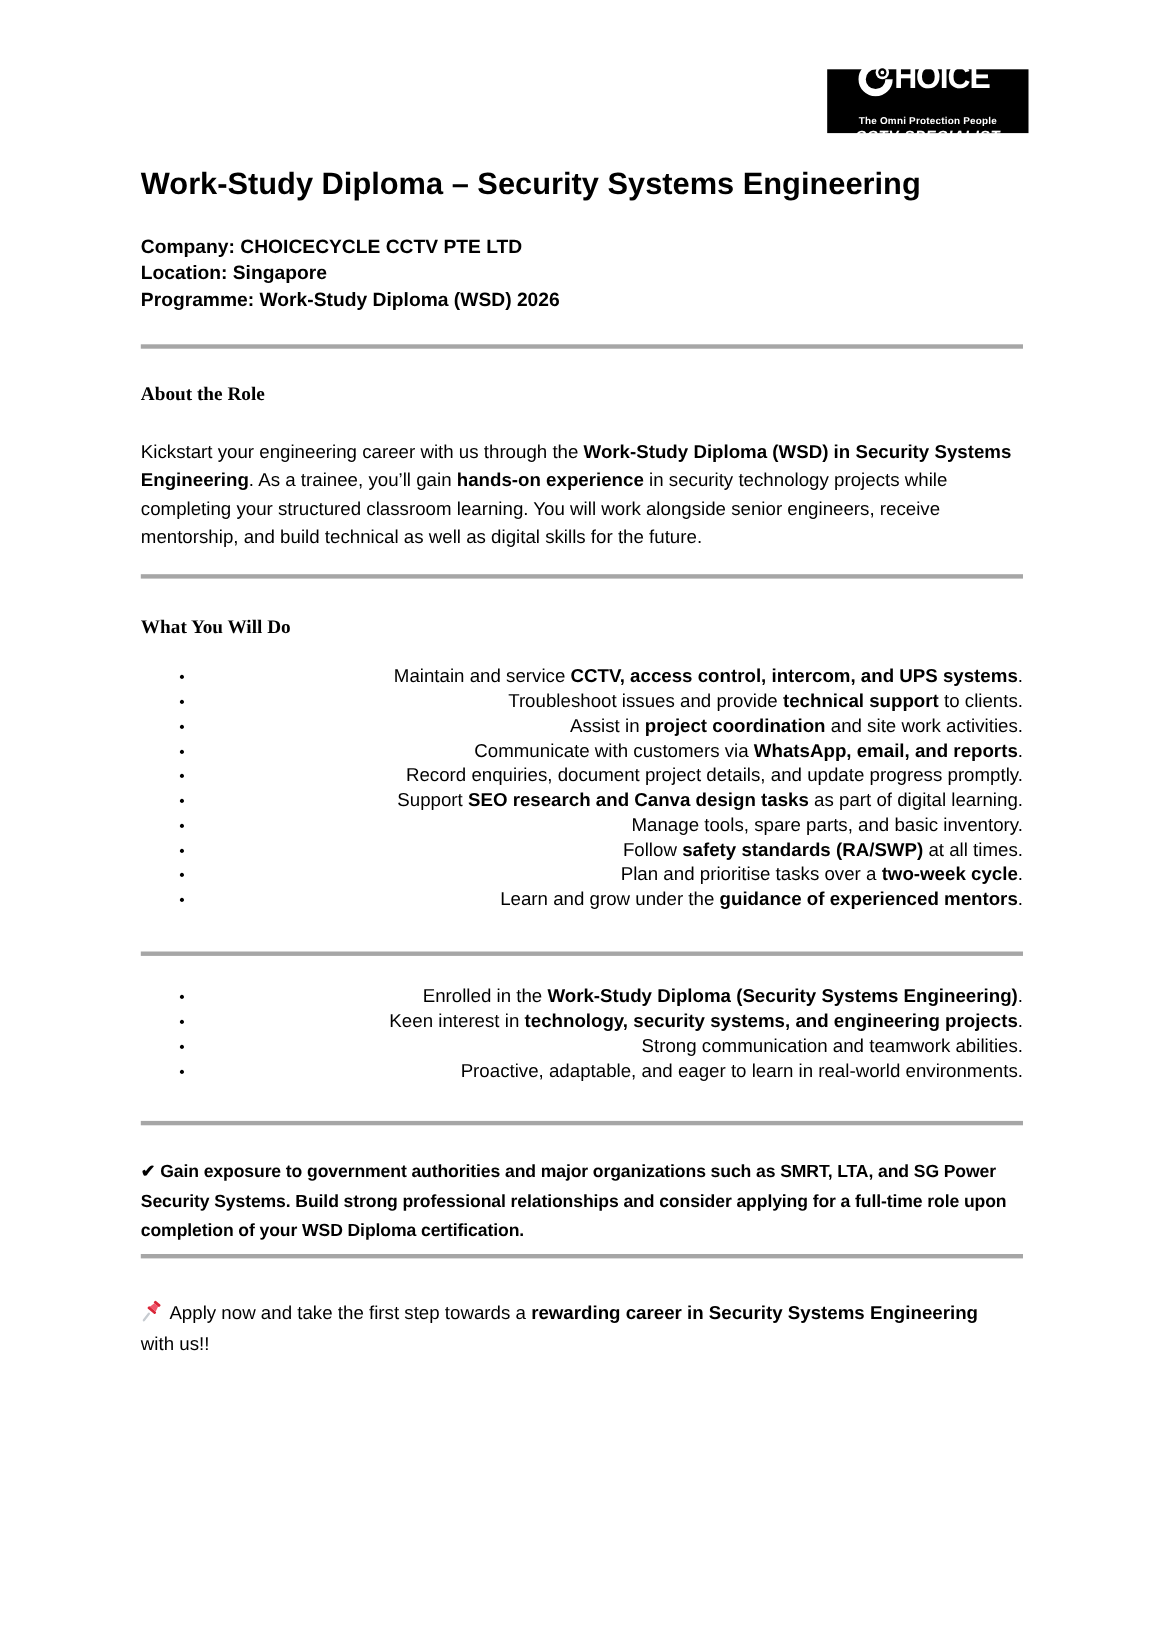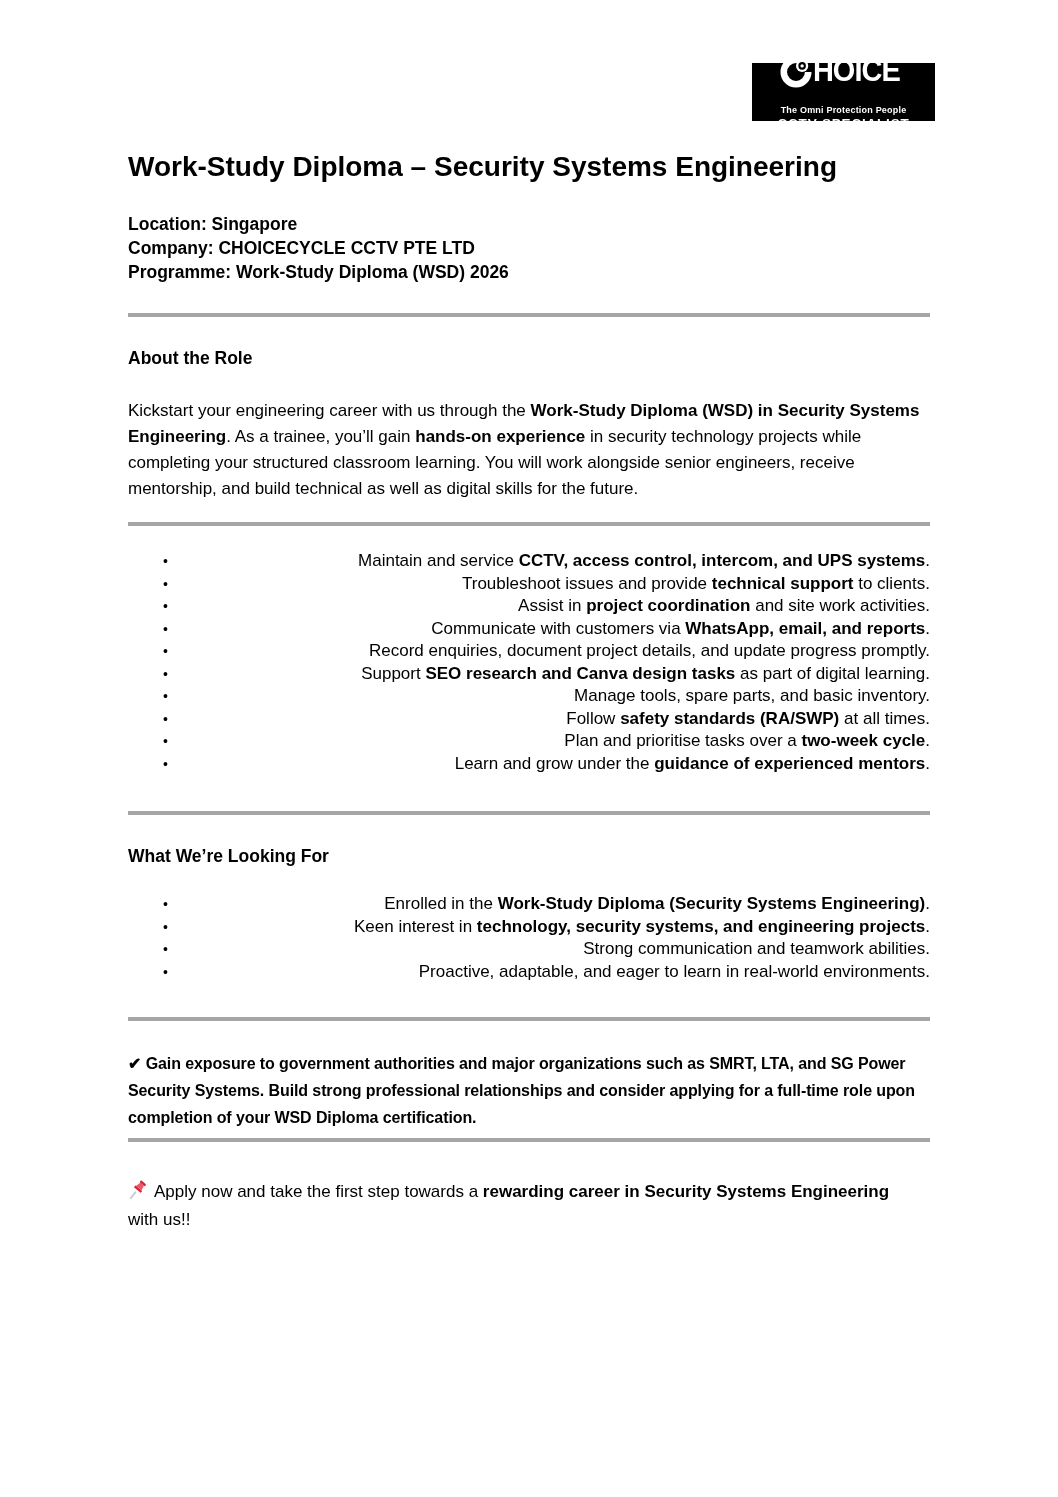--- a/index.html
+++ b/index.html
@@ -36,21 +36,21 @@
   .logo-row1 { display: flex; align-items: center; line-height: 1; }
   .logo-row1 svg { margin-right: 1px; }
   .logo-brand {
     font-weight: bold;
     font-size: 29px;
     letter-spacing: -1px;
     transform: scaleY(1.05);
   }
   .logo-reg { font-size: 10px; font-weight: bold; align-self: flex-start; margin-top: -1px; }
   .logo-tagline { font-size: 9px; font-weight: bold; margin-top: 17px; letter-spacing: 0.2px; }
-  .logo-subtitle { font-size: 13.5px; font-weight: bold; margin-top: 1px; letter-spacing: 0.8px; }
+  .logo-subtitle { font-size: 13.5px; font-weight: bold; margin-top: 1px; letter-spacing: 0.8px; font-style: italic; }
   
   h1.doc-title {
     margin: 150px 0 0 0;
     font-size: 28px;
     line-height: 34px;
     font-weight: bold;
   }
   .meta { margin-top: 28px; }
   .meta-line { font-weight: bold; font-size: 17.5px; line-height: 24px; }
   hr.divider {
@@ -62,20 +62,21 @@
   #d1 { margin-top: 29px; }
   #d2 { margin-top: 20px; }
   #d3 { margin-top: 36px; }
   #d4 { margin-top: 34px; }
   #d5 { margin-top: 7px; }
   h2.section-heading {
     margin: 31px 0 0 0;
     font-size: 17.5px;
     line-height: 21px;
     font-weight: bold;
+    font-family: Liberation Serif, serif;
   }
   #duties-heading { margin-top: 33px; }
   p.body-para {
     margin: 29px 0 0 0;
     font-size: 17px;
     line-height: 26px;
   }
   ul.bullet-list {
     list-style: none;
     margin: 24px 0 0 0;
@@ -126,32 +127,33 @@
   </div>
   <div class="logo-tagline">The Omni Protection People</div>
   <div class="logo-subtitle">CCTV SPECIALIST</div>
 </div>
 
 <div class="content">
 
   <h1 class="doc-title">Work-Study Diploma – Security Systems Engineering</h1>
 
   <div class="meta">
+    <div class="meta-line">Company: CHOICECYCLE CCTV PTE LTD</div>
     <div class="meta-line">Location: Singapore</div>
-    <div class="meta-line">Company: CHOICECYCLE CCTV PTE LTD</div>
     <div class="meta-line">Programme: Work-Study Diploma (WSD) 2026</div>
   </div>
 
   <hr class="divider" id="d1">
 
   <h2 class="section-heading">About the Role</h2>
   <p class="body-para"><span>Kickstart your engineering career with us through the </span><span class="bold">Work-Study Diploma (WSD) in Security Systems Engineering</span><span>. As a trainee, you’ll gain </span><span class="bold">hands-on experience</span><span> in security technology projects while completing your structured classroom learning. You will work alongside senior engineers, receive mentorship, and build technical as well as digital skills for the future.</span></p>
 
   <hr class="divider" id="d2">
 
+  <h2 class="section-heading" id="duties-heading">What You Will Do</h2>
   <ul class="bullet-list">
       <li>
         <span class="dot">•</span>
         <span class="li-text"><span>Maintain and service </span><span class="bold">CCTV, access control, intercom, and UPS systems</span><span>.</span></span>
       </li>
       <li>
         <span class="dot">•</span>
         <span class="li-text"><span>Troubleshoot issues and provide </span><span class="bold">technical support</span><span> to clients.</span></span>
       </li>
       <li>
@@ -183,21 +185,20 @@
         <span class="li-text"><span>Plan and prioritise tasks over a </span><span class="bold">two-week cycle</span><span>.</span></span>
       </li>
       <li>
         <span class="dot">•</span>
         <span class="li-text"><span>Learn and grow under the </span><span class="bold">guidance of experienced mentors</span><span>.</span></span>
       </li>
     </ul>
 
   <hr class="divider" id="d3">
 
-  <h2 class="section-heading">What We’re Looking For</h2>
   <ul class="bullet-list" id="requirements-list">
       <li>
         <span class="dot">•</span>
         <span class="li-text"><span>Enrolled in the </span><span class="bold">Work-Study Diploma (Security Systems Engineering)</span><span>.</span></span>
       </li>
       <li>
         <span class="dot">•</span>
         <span class="li-text"><span>Keen interest in </span><span class="bold">technology, security systems, and engineering projects</span><span>.</span></span>
       </li>
       <li>

